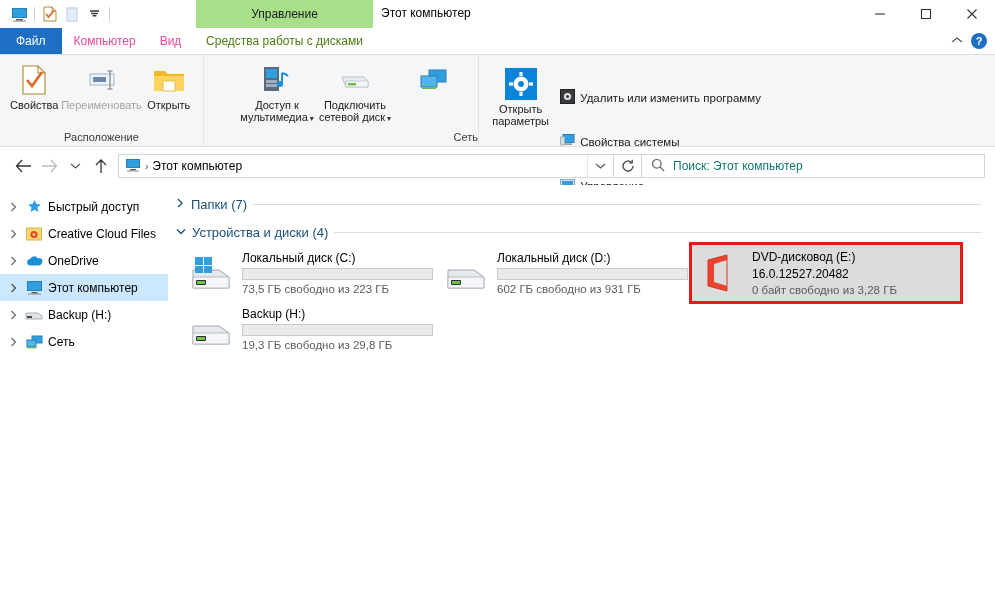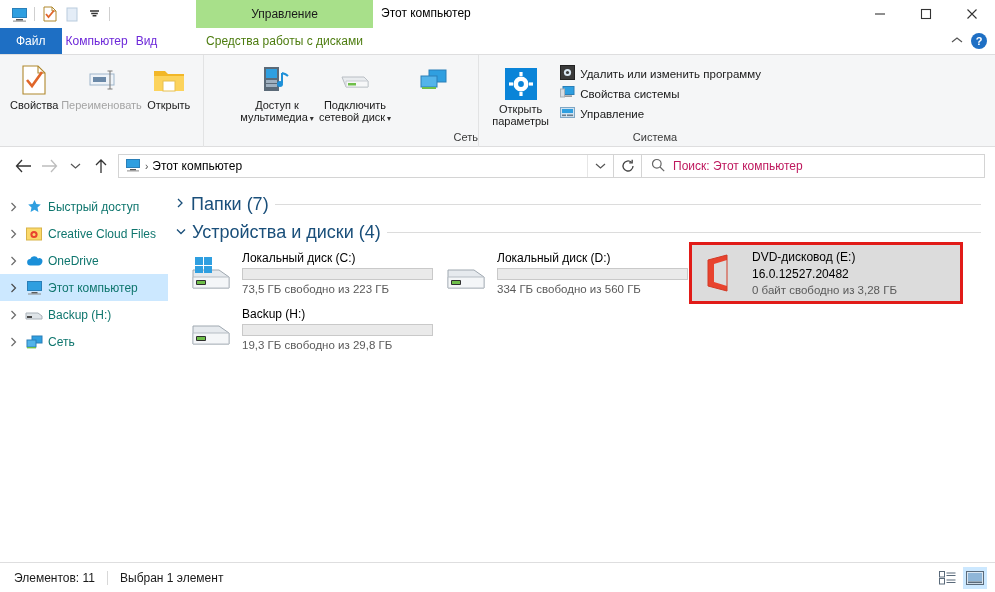--- a/index.html
+++ b/index.html
@@ -23,21 +23,21 @@
     position: absolute; left: 196px; top: 0; width: 177px; height: 28px;
     background: #a8e08a; color: #1a1a1a; font-size: 12px;
     display: flex; align-items: center; justify-content: center;
   }
   .wincontrols { position: absolute; right: 0; top: 0; height: 28px; display: flex; }
   .wc { width: 46px; height: 28px; display: flex; align-items: center; justify-content: center; }
   .wc svg { display: block; }
 
   
   .tabsrow { height: 26px; background: #fff; display: flex; align-items: stretch; position: relative; flex: none; }
-  .tab { display: flex; align-items: center; padding: 0 4px; font-size: 12px; color: #6d28d9; height: 26px; }
+  .tab { display: flex; align-items: center; padding: 0 12px; font-size: 12px; color: #ec4899; height: 26px; }
   .tab-file { background: #1e6fc4; color: #fff; padding: 0 16px; }
   .tab-active { background: #fff; }
   .tab-ctx-wrap { position: absolute; left: 196px; top: 0; width: 177px; height: 26px; background: #fff; display: flex; align-items: center; justify-content: center; }
   .tab-ctx { font-size: 12px; color: #4d7c0f; }
   .tabs-right { position: absolute; right: 8px; top: 0; height: 26px; display: flex; align-items: center; gap: 8px; }
   .help-btn { width: 16px; height: 16px; border-radius: 50%; background: #1e6fc4; color: #fff; font-size: 11px; font-weight: bold; display: flex; align-items: center; justify-content: center; }
 
   
   .ribbon {
     height: 93px; background: #f5f6f7;
@@ -46,21 +46,21 @@
   }
   .rgroup { position: relative; display: flex; flex-direction: column; height: 92px; padding-top: 4px; }
   .rgroup + .rgroup { border-left: 1px solid #e2e3e4; }
   .rgroup-items { display: flex; flex: 1; align-items: flex-start; padding: 2px 6px 0 6px; }
   .rgroup-label { text-align: center; font-size: 11px; color: #3a3a3a; padding-bottom: 4px; }
   .bigbtn { width: 64px; display: flex; flex-direction: column; align-items: center; padding: 2px 2px; }
   .bigbtn .ico { height: 34px; display: flex; align-items: center; justify-content: center; }
   .bigbtn .lbl { font-size: 11px; line-height: 12px; text-align: center; color: #1a1a1a; margin-top: 2px; }
   .bigbtn.disabled .lbl { color: #a4a4a4; }
   .bigbtn.wide { width: 78px; }
-  .smallrow { display: flex; align-items: center; gap: 5px; height: 20px; padding: 1px 4px; }
+  .smallrow { display: flex; align-items: center; gap: 5px; height: 20px; padding: 1px 4px; margin-top: 24px; }
   .smallrow .lbl { font-size: 11.5px; color: #1a1a1a; white-space: nowrap; }
   .sysgroup-inner { display: flex; align-items: flex-start; }
   .sysbtns { display: flex; flex-direction: column; padding-top: 3px; }
   .caret { font-size: 8px; color: #333; margin-left: 2px; }
 
   
   .addrbar { height: 38px; background: #fff; display: flex; align-items: center; padding: 0 10px; gap: 0; flex: none; }
   .navbtn { width: 26px; height: 26px; display: flex; align-items: center; justify-content: center; }
   .navbtn.disabled svg { opacity: .32; }
   .addrbox {
@@ -68,33 +68,33 @@
     display: flex; align-items: center; padding: 0 0 0 6px; margin-left: 4px;
   }
   .crumbs { display: flex; align-items: center; gap: 4px; flex: 1; font-size: 12px; color: #000; }
   .crumb-sep { color: #4a4a4a; font-size: 10px; }
   .addr-drop { width: 26px; height: 22px; display: flex; align-items: center; justify-content: center; border-left: 1px solid #e6e6e6; }
   .refresh-btn { width: 28px; height: 24px; display: flex; align-items: center; justify-content: center; border: 1px solid #d4d4d4; border-left: none; }
   .searchbox {
     width: 343px; height: 24px; border: 1px solid #d4d4d4; border-left: none;
     display: flex; align-items: center; gap: 8px; padding-left: 9px; background: #fff;
   }
-  .search-ph { font-size: 12px; color: #be185d; }
+  .search-ph { font-size: 12px; color: #0f766e; }
 
   
   .body { flex: 1; display: flex; min-height: 0; }
   .sidebar { width: 168px; background: #fff; padding-top: 8px; overflow: hidden; }
-  .navitem { height: 27px; display: flex; align-items: center; padding-left: 6px; gap: 5px; font-size: 12px; color: #0f766e; }
+  .navitem { height: 27px; display: flex; align-items: center; padding-left: 6px; gap: 5px; font-size: 12px; color: #000000; }
   .navitem.selected { background: #cce8ff; }
   .chev { width: 14px; display: flex; align-items: center; justify-content: center; }
   .navicon { width: 18px; display: flex; align-items: center; justify-content: center; }
 
   .content { flex: 1; background: #fff; padding: 8px 14px 0 8px; position: relative; overflow: hidden; }
   .section-head { display: flex; align-items: center; gap: 6px; height: 22px; margin-bottom: 2px; }
-  .section-title { font-size: 18px; color: #1a4f7a; white-space: nowrap; }
+  .section-title { font-size: 13px; color: #1a4f7a; white-space: nowrap; }
   .section-line { flex: 1; height: 1px; background: #dcdcdc; }
 
   .tiles { display: flex; flex-wrap: wrap; padding-left: 6px; }
   .tile { width: 255px; height: 56px; display: flex; align-items: center; gap: 6px; padding: 4px 4px; }
   .tile.highlight { outline: 3px solid #e11b18; background: #dcdcdc; width: 268px; }
   .tile-icon { width: 50px; height: 46px; display: flex; align-items: center; justify-content: center; flex: none; }
   .tile-info { flex: 1; min-width: 0; display: flex; flex-direction: column; justify-content: center; gap: 3px; }
   .tile-name { font-size: 12px; color: #000; white-space: nowrap; }
   .tile-sub { font-size: 12px; color: #000; white-space: nowrap; }
   .bar-track { width: 191px; height: 12px; background: #eaeaea; border: 1px solid #c9c9c9; }
@@ -216,20 +216,21 @@
             <svg width="32" height="28" viewBox="0 0 32 28">
                 <path d="M1 5h11l3 3h16v17H1z" fill="#f2b728"></path>
                 <path d="M1 10h30v15H1z" fill="#fcd35c"></path>
                 <rect x="10" y="15" width="12" height="10" fill="#fff"></rect>
                 <rect x="10" y="15" width="12" height="10" fill="none" stroke="#e8c04e"></rect>
               </svg>
           </span>
           <span class="lbl">Открыть</span>
         </div>
       </div>
+      <div class="rgroup-label">Расположение</div>
     </div>
 
     <div class="rgroup" style="width:275px;align-items:flex-end;">
       <div class="rgroup-items">
         <div class="bigbtn wide">
           <span class="ico">
             <svg width="32" height="30" viewBox="0 0 32 30">
                 <rect x="3" y="2" width="15" height="24" fill="#5b6a78"></rect>
                 <rect x="5" y="4" width="11" height="9" fill="#2f9fe0"></rect>
                 <rect x="5" y="15" width="11" height="3" fill="#9fb0c0"></rect>
@@ -526,21 +527,21 @@
             <svg width="48" height="42" viewBox="0 0 48 42">
               <path d="M6 18h26l10 7v11H6z" fill="#e6eaee" stroke="#9fa8b0"></path>
               <path d="M6 25h36v11H6z" fill="#f4f6f8" stroke="#b6bdc4"></path>
               <rect x="9" y="28" width="10" height="5" rx="1" fill="#2f2f2f"></rect>
               <rect x="10" y="29" width="8" height="3" fill="#6fbf4a"></rect>
             </svg>
           </span>
           <span class="tile-info">
             <span class="tile-name">Локальный диск (D:)</span>
             <span class="bar-track"><span class="bar-fill" style="width:64%"></span></span>
-            <span class="tile-free">334 ГБ свободно из 560 ГБ</span>
+            <span class="tile-free">602 ГБ свободно из 931 ГБ</span>
           </span>
         </div>
 
         <div class="tile highlight">
           <span class="tile-icon">
             <svg width="44" height="44" viewBox="0 0 44 44">
               <path d="M9 9l19-5v36l-19-5z" fill="#e8432e"></path>
               <path d="M15 13l13-4v26l-13-4z" fill="#dcdcdc"></path>
               <path d="M9 9l19-5v36l-19-5z" fill="none" stroke="#d23a26"></path>
             </svg>
@@ -565,35 +566,14 @@
             <span class="tile-name">Backup (H:)</span>
             <span class="bar-track"><span class="bar-fill" style="width:26%"></span></span>
             <span class="tile-free">19,3 ГБ свободно из 29,8 ГБ</span>
           </span>
         </div>
 
       </div>
     </div>
   </div>
 
-  <div class="statusbar">
-    <span class="status-text">Элементов: 11</span>
-    <span class="status-sep"></span>
-    <span class="status-text">Выбран 1 элемент</span>
-    <span class="view-toggles">
-      <span class="vbtn">
-        <svg width="17" height="14" viewBox="0 0 17 14">
-            <rect x="0.5" y="0.5" width="5" height="5.5" fill="none" stroke="#5a6a7a"></rect>
-            <rect x="0.5" y="7.5" width="5" height="5.5" fill="none" stroke="#5a6a7a"></rect>
-            <path d="M7.5 2h9M7.5 4.5h9M7.5 9h9M7.5 11.5h9" stroke="#5a6a7a" stroke-width="1.2"></path>
-          </svg>
-      </span>
-      <span class="vbtn active">
-        <svg width="18" height="14" viewBox="0 0 18 14">
-            <rect x="0.5" y="0.5" width="17" height="13" fill="#d9e6f2" stroke="#5a6a7a"></rect>
-            <rect x="2" y="2" width="14" height="8" fill="#8fb6d8"></rect>
-            <rect x="2" y="10.5" width="14" height="1.6" fill="#5a6a7a"></rect>
-          </svg>
-      </span>
-    </span>
-  </div>
 
 </div>
 
 </body></html>

